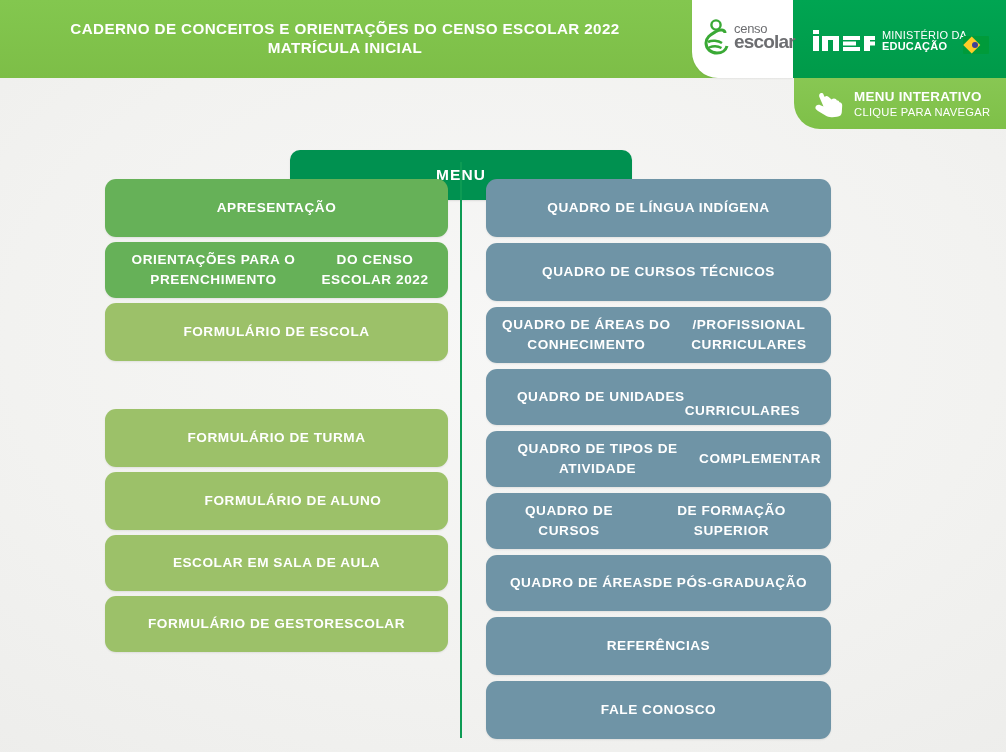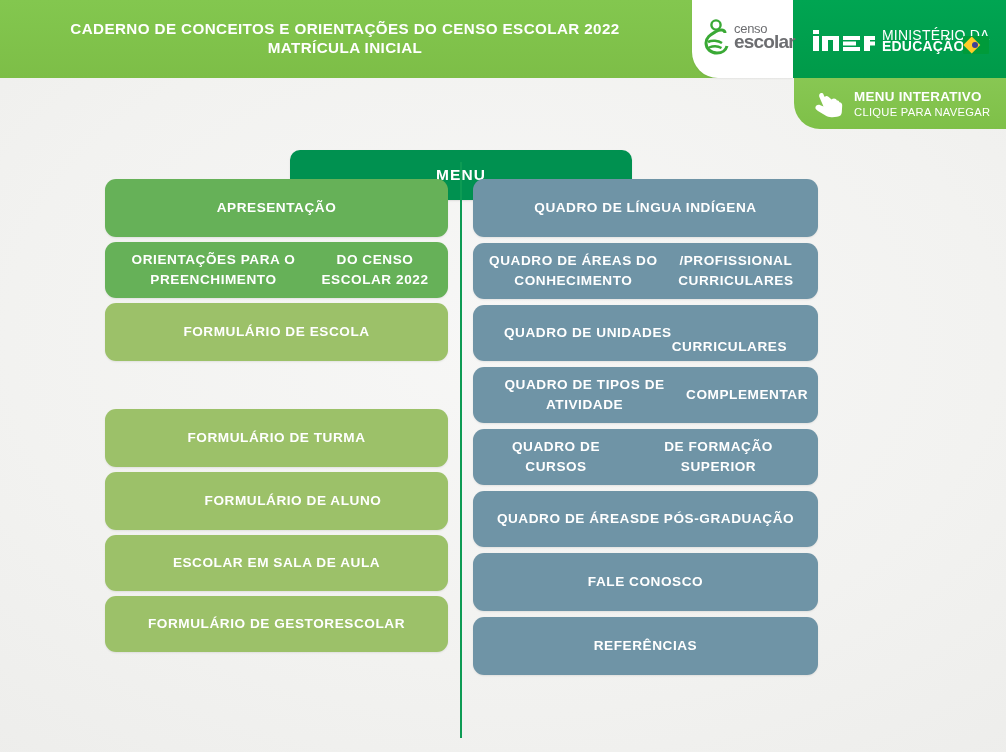--- a/index.html
+++ b/index.html
@@ -94,21 +94,21 @@
     left: 813px;
     top: 30px;
     width: 62px;
     height: 21px;
   }
   .ministerio {
     position: absolute;
     left: 882px;
     top: 30px;
     color: #ffffff;
-    font-size: 14px;
+    font-size: 11px;
     line-height: 11px;
     letter-spacing: 0.2px;
   }
   .ministerio .l1 { display:block; font-weight: normal; }
   .ministerio .l2 { display:block; font-weight: bold; }
   .flag {
     position: absolute;
     left: 963px;
     top: 36px;
     width: 26px;
@@ -199,21 +199,21 @@
   }
 
   
   .col-left {
     position: absolute;
     left: 105px; top: 179px;
     width: 343px;
   }
   .col-right {
     position: absolute;
-    left: 473px; top: 179px;
+    left: 486px; top: 179px;
     width: 345px;
   }
 
   .mbtn {
     box-sizing: border-box;
     width: 100%;
     border-radius: 11px;
     display: flex;
     align-items: center;
     justify-content: center;
@@ -331,20 +331,23 @@
       <div class="mbtn h2" style="background: rgb(156, 193, 105);">
         <span style="display: block;">FORMULÁRIO DE GESTOR</span>
         <span style="display: block;">ESCOLAR</span>
       </div>
     </div>
 
   <div class="col-right">
       <div class="mbtn h1" style="background: rgb(111, 148, 166);">
         <span style="display: block;">QUADRO DE LÍNGUA INDÍGENA</span>
       </div>
+      <div class="mbtn h1" style="background: rgb(111, 148, 166);">
+        <span style="display: block;">QUADRO DE CURSOS TÉCNICOS</span>
+      </div>
       <div class="mbtn h2" style="background: rgb(111, 148, 166);">
         <span style="display: block;">QUADRO DE ÁREAS DO CONHECIMENTO</span>
         <span style="display: block;">/PROFISSIONAL CURRICULARES</span>
       </div>
       <div class="mbtn h2" style="background: rgb(111, 148, 166);">
         <span style="display: block;">QUADRO DE UNIDADES</span>
         <span style="display: block; margin-top: 27px;">CURRICULARES</span>
       </div>
       <div class="mbtn h2" style="background: rgb(111, 148, 166);">
         <span style="display: block;">QUADRO DE TIPOS DE ATIVIDADE</span>
@@ -352,20 +355,20 @@
       </div>
       <div class="mbtn h2" style="background: rgb(111, 148, 166);">
         <span style="display: block;">QUADRO DE CURSOS</span>
         <span style="display: block;">DE FORMAÇÃO SUPERIOR</span>
       </div>
       <div class="mbtn h2" style="background: rgb(111, 148, 166);">
         <span style="display: block;">QUADRO DE ÁREAS</span>
         <span style="display: block;">DE PÓS-GRADUAÇÃO</span>
       </div>
       <div class="mbtn h1" style="background: rgb(111, 148, 166);">
+        <span style="display: block;">REFERÊNCIAS</span>
+      </div>
+      <div class="mbtn h1" style="background: rgb(111, 148, 166);">
         <span style="display: block;">FALE CONOSCO</span>
       </div>
-      <div class="mbtn h1" style="background: rgb(111, 148, 166);">
-        <span style="display: block;">REFERÊNCIAS</span>
-      </div>
     </div>
 
 </div>
 
 </body></html>

